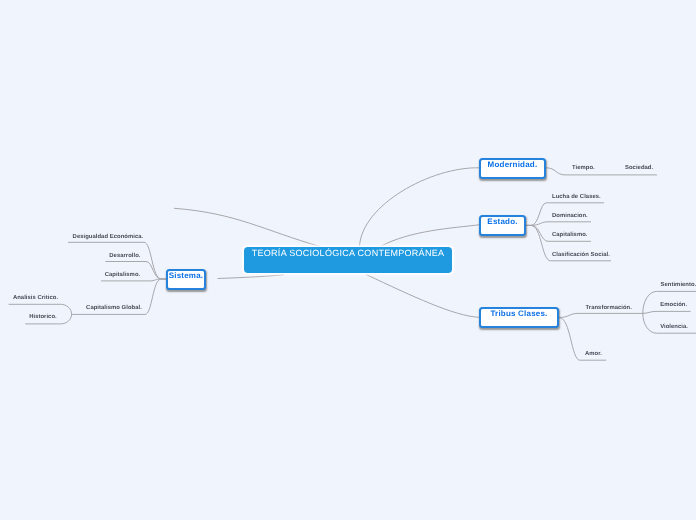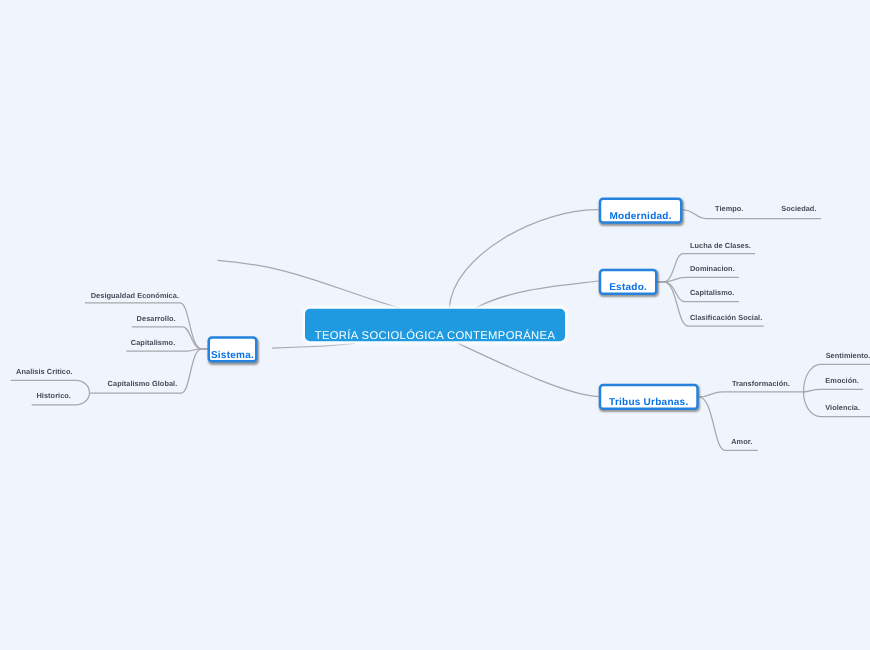--- a/index.html
+++ b/index.html
@@ -3,21 +3,21 @@
 <meta charset="utf-8">
 <title>Mind Map</title>
 <style>
   html,body{margin:0;padding:0;}
   body{width:696px;height:520px;background:#f0f4fd;overflow:hidden;
        font-family:"Liberation Sans",sans-serif;
        -webkit-font-smoothing:antialiased;text-rendering:geometricPrecision;}
   #canvas{position:relative;width:696px;height:520px;background:#f0f4fd;}
   .node,.leaf{filter:blur(0px);}
   svg#links{position:absolute;left:0;top:0;width:696px;height:520px;}
-  .node{position:absolute;box-sizing:border-box;display:flex;align-items:flex-end;
+  .node{position:absolute;box-sizing:border-box;display:flex;align-items:flex-start;
         justify-content:center;white-space:nowrap;}
   .root-node{background:#1f9ae0;border-radius:4px;color:#fff;font-size:9px;
         letter-spacing:0.28px;font-weight:400;
         box-shadow:0 0 2.5px 1.5px rgba(255,255,255,0.95);}
   .branch-node{background:#fff;border:2px solid #2583dd;border-radius:3.5px;
         color:#0a70e8;font-size:8px;font-weight:700;letter-spacing:0.2px;
         box-shadow:0.5px 1.5px 1.6px rgba(90,84,78,0.58);}
   .leaf{position:absolute;white-space:nowrap;color:#474c57;font-size:5.9px;
         font-weight:700;letter-spacing:0.04px;line-height:1;}
 </style>
@@ -51,35 +51,35 @@
     <path d="M166,279 L161.4,279 C151.8,279 151.8,242.3 144,242.3 L68,242.3"></path>
     <path d="M166,279 L161.4,279 C152.9,279 152.9,261.5 146,261.5 L105.4,261.5"></path>
     <path d="M166,279 L161.4,279 C155.1,279 155.1,280.9 150,280.9 L101,280.9"></path>
     <path d="M166,279 L161.4,279 C152.4,279 152.4,314.4 145,314.4 L72,314.4"></path>
 
     <path d="M71.6,314.2 C71.6,308.7 66.7,304.3 60.6,304.3 L8.6,304.3"></path>
     <path d="M71.6,314.2 C71.6,319.6 66.7,323.9 60.6,323.9 L25.3,323.9"></path>
   </g>
 </svg>
 
-<div class="node root-node" style="left:244px;top:247px;width:208px;height:26px;padding-top:12px;">
+<div class="node root-node" style="left:244px;top:247px;width:208px;height:26px;padding-top:1px;">
   <span>TEORÍA SOCIOLÓGICA CONTEMPORÁNEA</span>
 </div>
 
 
 <div class="node branch-node" style="left:479px;top:158px;width:67px;height:21px;">
   <span>Modernidad.</span>
 </div>
 
 <div class="node branch-node" style="left:479px;top:215px;width:47px;height:21px;">
   <span>Estado.</span>
 </div>
 
 <div class="node branch-node" style="left:479px;top:307px;width:80px;height:21px;">
-  <span>Tribus Urbanas.</span>
+  <span>Tribus Clases.</span>
 </div>
 
 <div class="node branch-node" style="left:166px;top:269px;width:40px;height:21px;">
   <span>Sistema.</span>
 </div>
 
 <div class="leaf" style="left:572px;top:166px;">
   <span>Tiempo.</span></div>
 <div class="leaf" style="left:625px;top:166px;">
   <span>Sociedad.</span></div>

